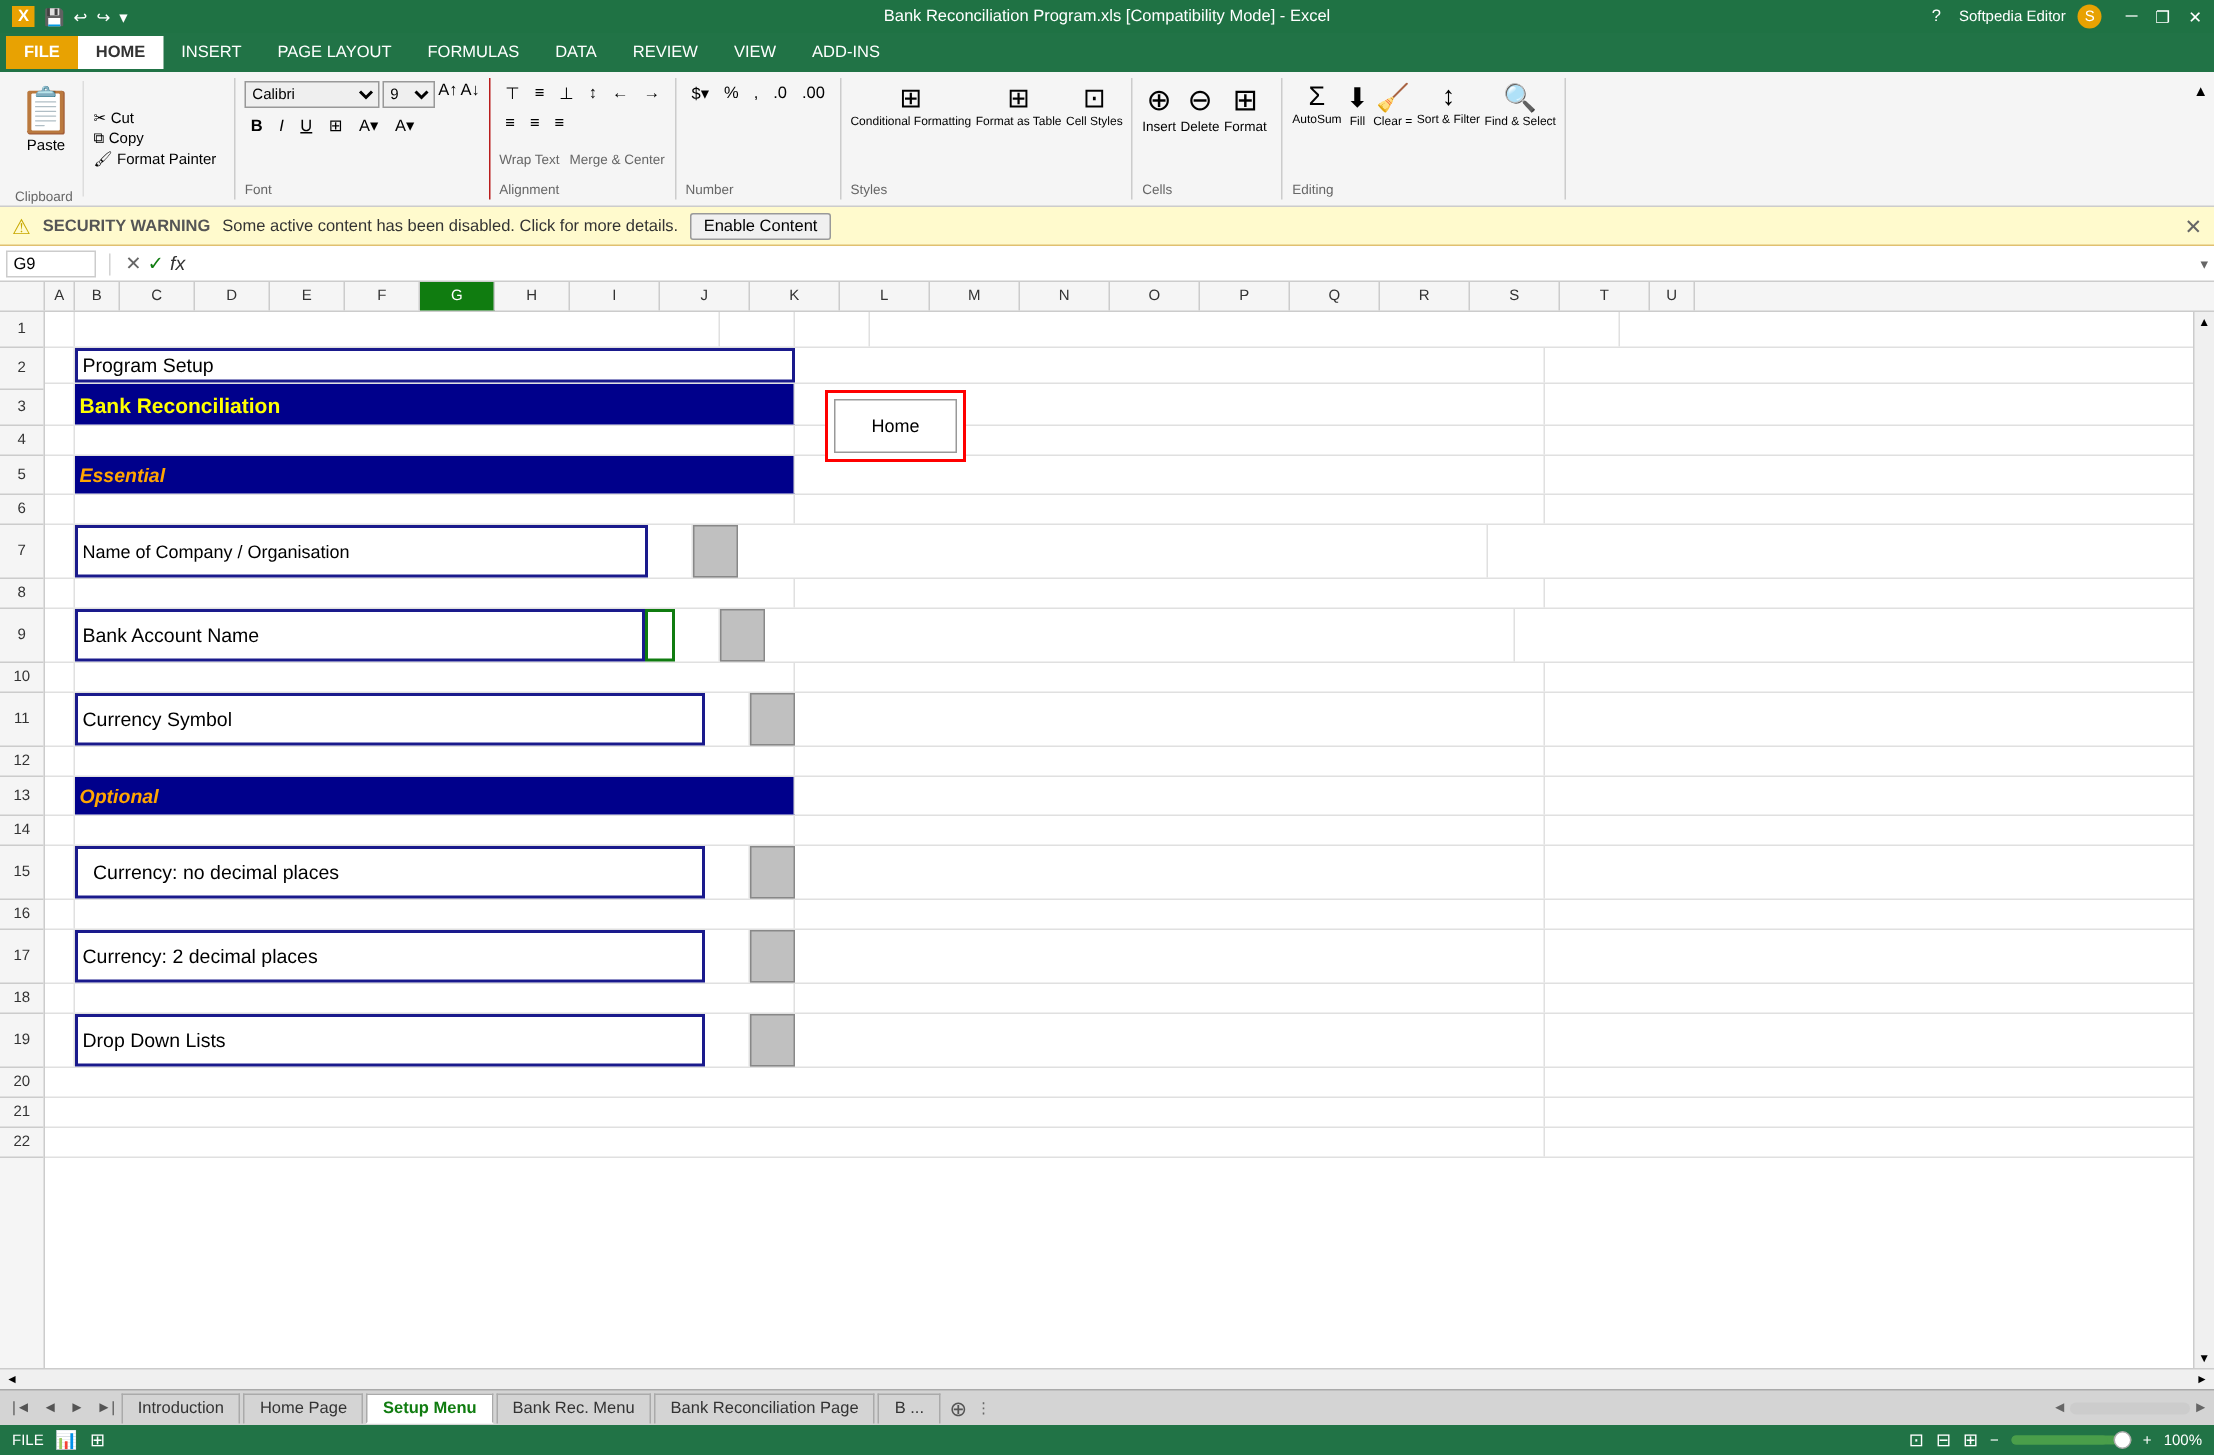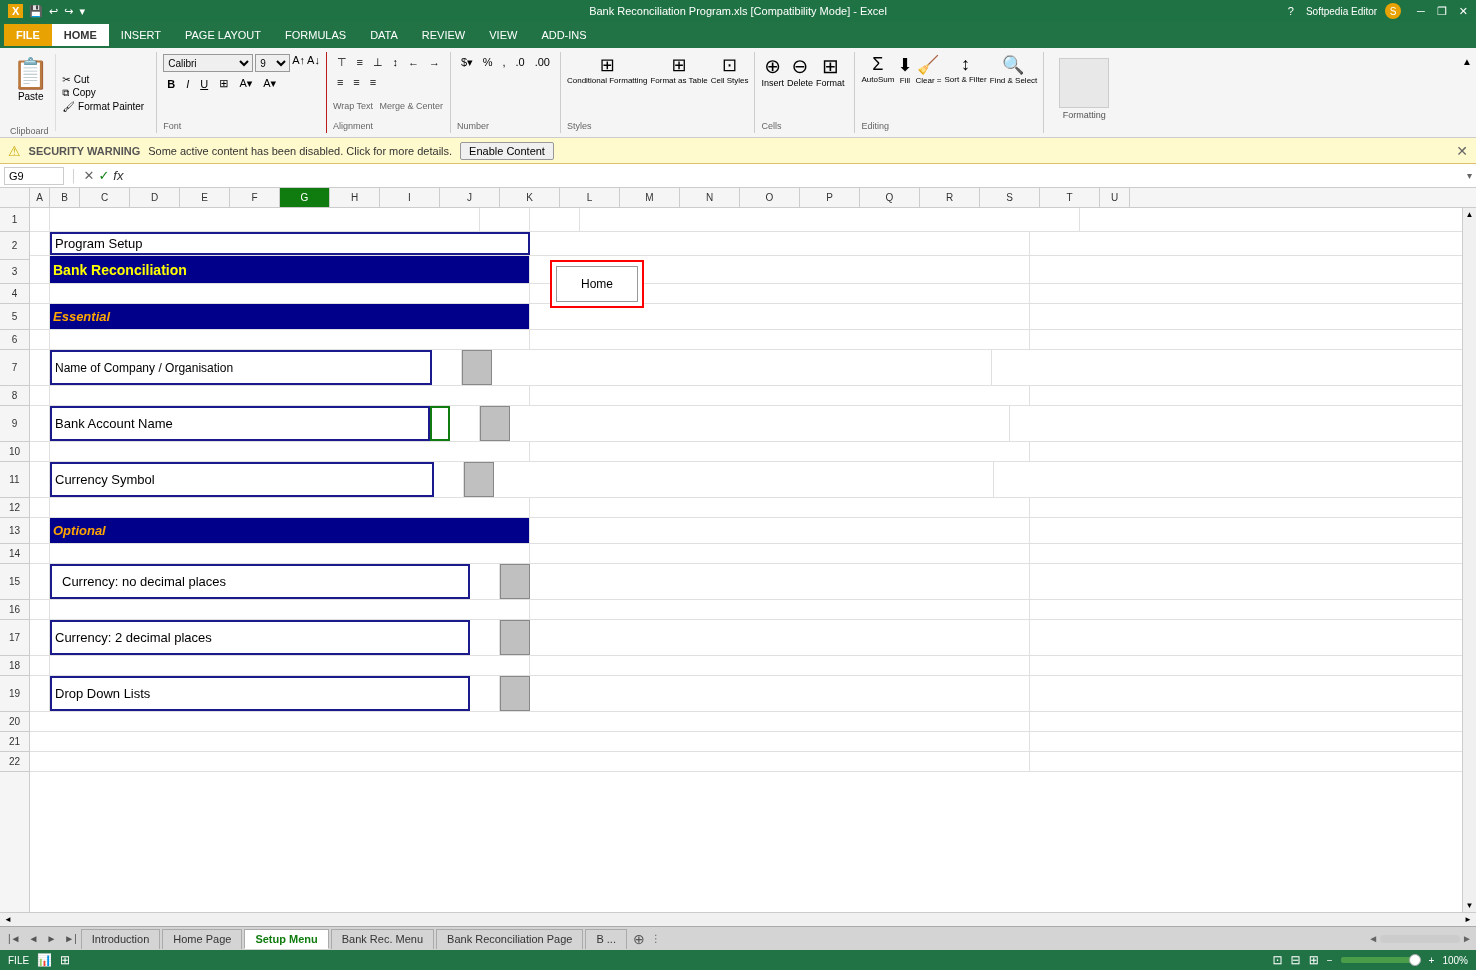--- a/index.html
+++ b/index.html
@@ -444,24 +444,20 @@
           <span style="font-size:8px;">Sort &amp; Filter</span>
         </div>
         <div style="display:flex;flex-direction:column;align-items:center;cursor:pointer;">
           <span style="font-size:18px;">🔍</span>
           <span style="font-size:8px;">Find &amp; Select</span>
         </div>
       </div>
       <div style="font-size:9px;color:#666;margin-top:auto;">Editing</div>
     </div>
 
-    <div style="display:flex;flex-direction:column;padding:2px 10px;min-width:80px;align-items:center;">
-      <div style="width:50px;height:50px;border:1px solid #ccc;background:#e8e8e8;margin-top:4px;"></div>
-      <div style="font-size:9px;color:#555;margin-top:2px;">Formatting</div>
-    </div>
 
     <div style="margin-left:auto;padding:4px;cursor:pointer;font-size:10px;">▲</div>
   </div>
 
   <div id="security-bar">
     <span style="color:#c8a800;font-size:14px;">⚠</span>
     <span style="font-weight:bold;color:#555;">SECURITY WARNING</span>
     <span style="color:#333;">Some active content has been disabled. Click for more details.</span>
     <button id="security-enable-btn">Enable Content</button>
     <span id="security-close">✕</span>
@@ -599,21 +595,21 @@
           </div>
 
           <div class="grid-row" style="height:20px;">
             <div class="grid-cell" style="width:20px;"></div>
             <div class="grid-cell" style="width:480px;"></div>
             <div class="grid-cell" style="width:500px;"></div>
           </div>
 
           <div class="grid-row" style="height:36px;">
             <div class="grid-cell" style="width:20px;"></div>
-            <div class="grid-cell field-label" style="width:384px;font-size:13px;">Currency Symbol</div>
+            <div class="grid-cell field-label" style="width:420px;font-size:13px;">Currency Symbol</div>
             <div class="grid-cell" style="width:30px;"></div>
             <div class="grid-cell field-btn" style="width:30px;"></div>
             <div class="grid-cell" style="width:500px;"></div>
           </div>
 
           <div class="grid-row" style="height:20px;">
             <div class="grid-cell" style="width:20px;"></div>
             <div class="grid-cell" style="width:480px;"></div>
             <div class="grid-cell" style="width:500px;"></div>
           </div>

